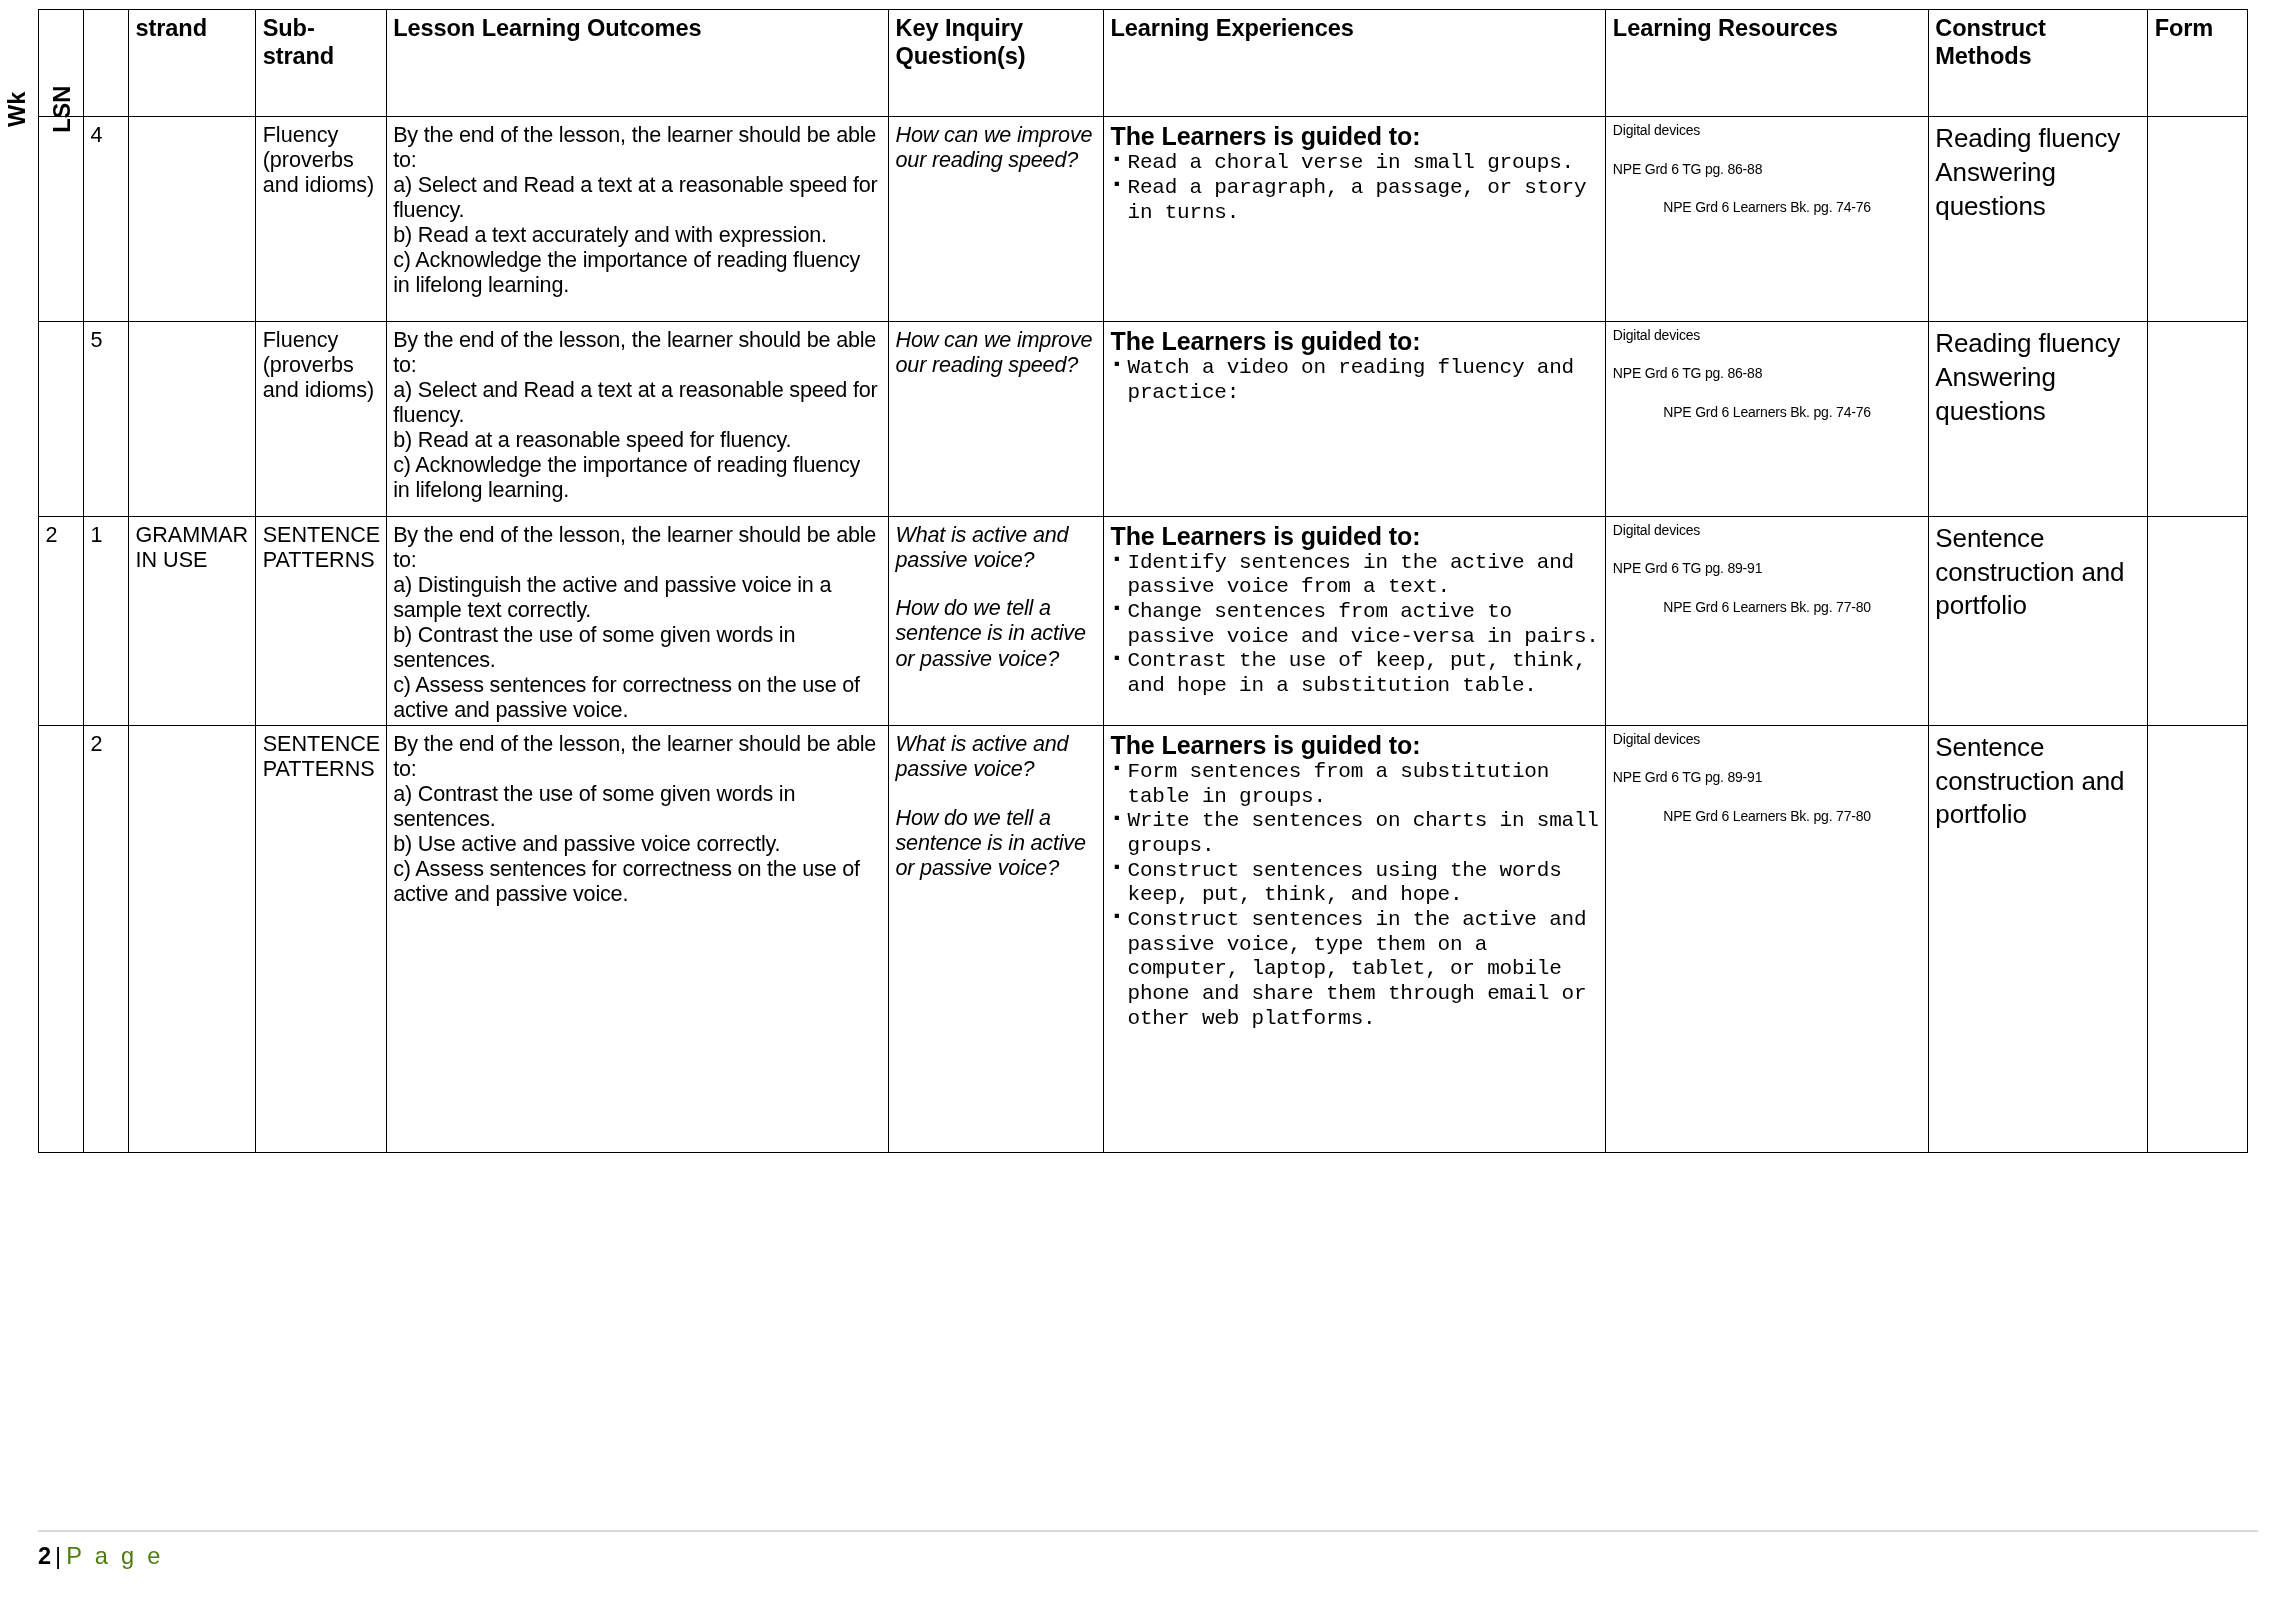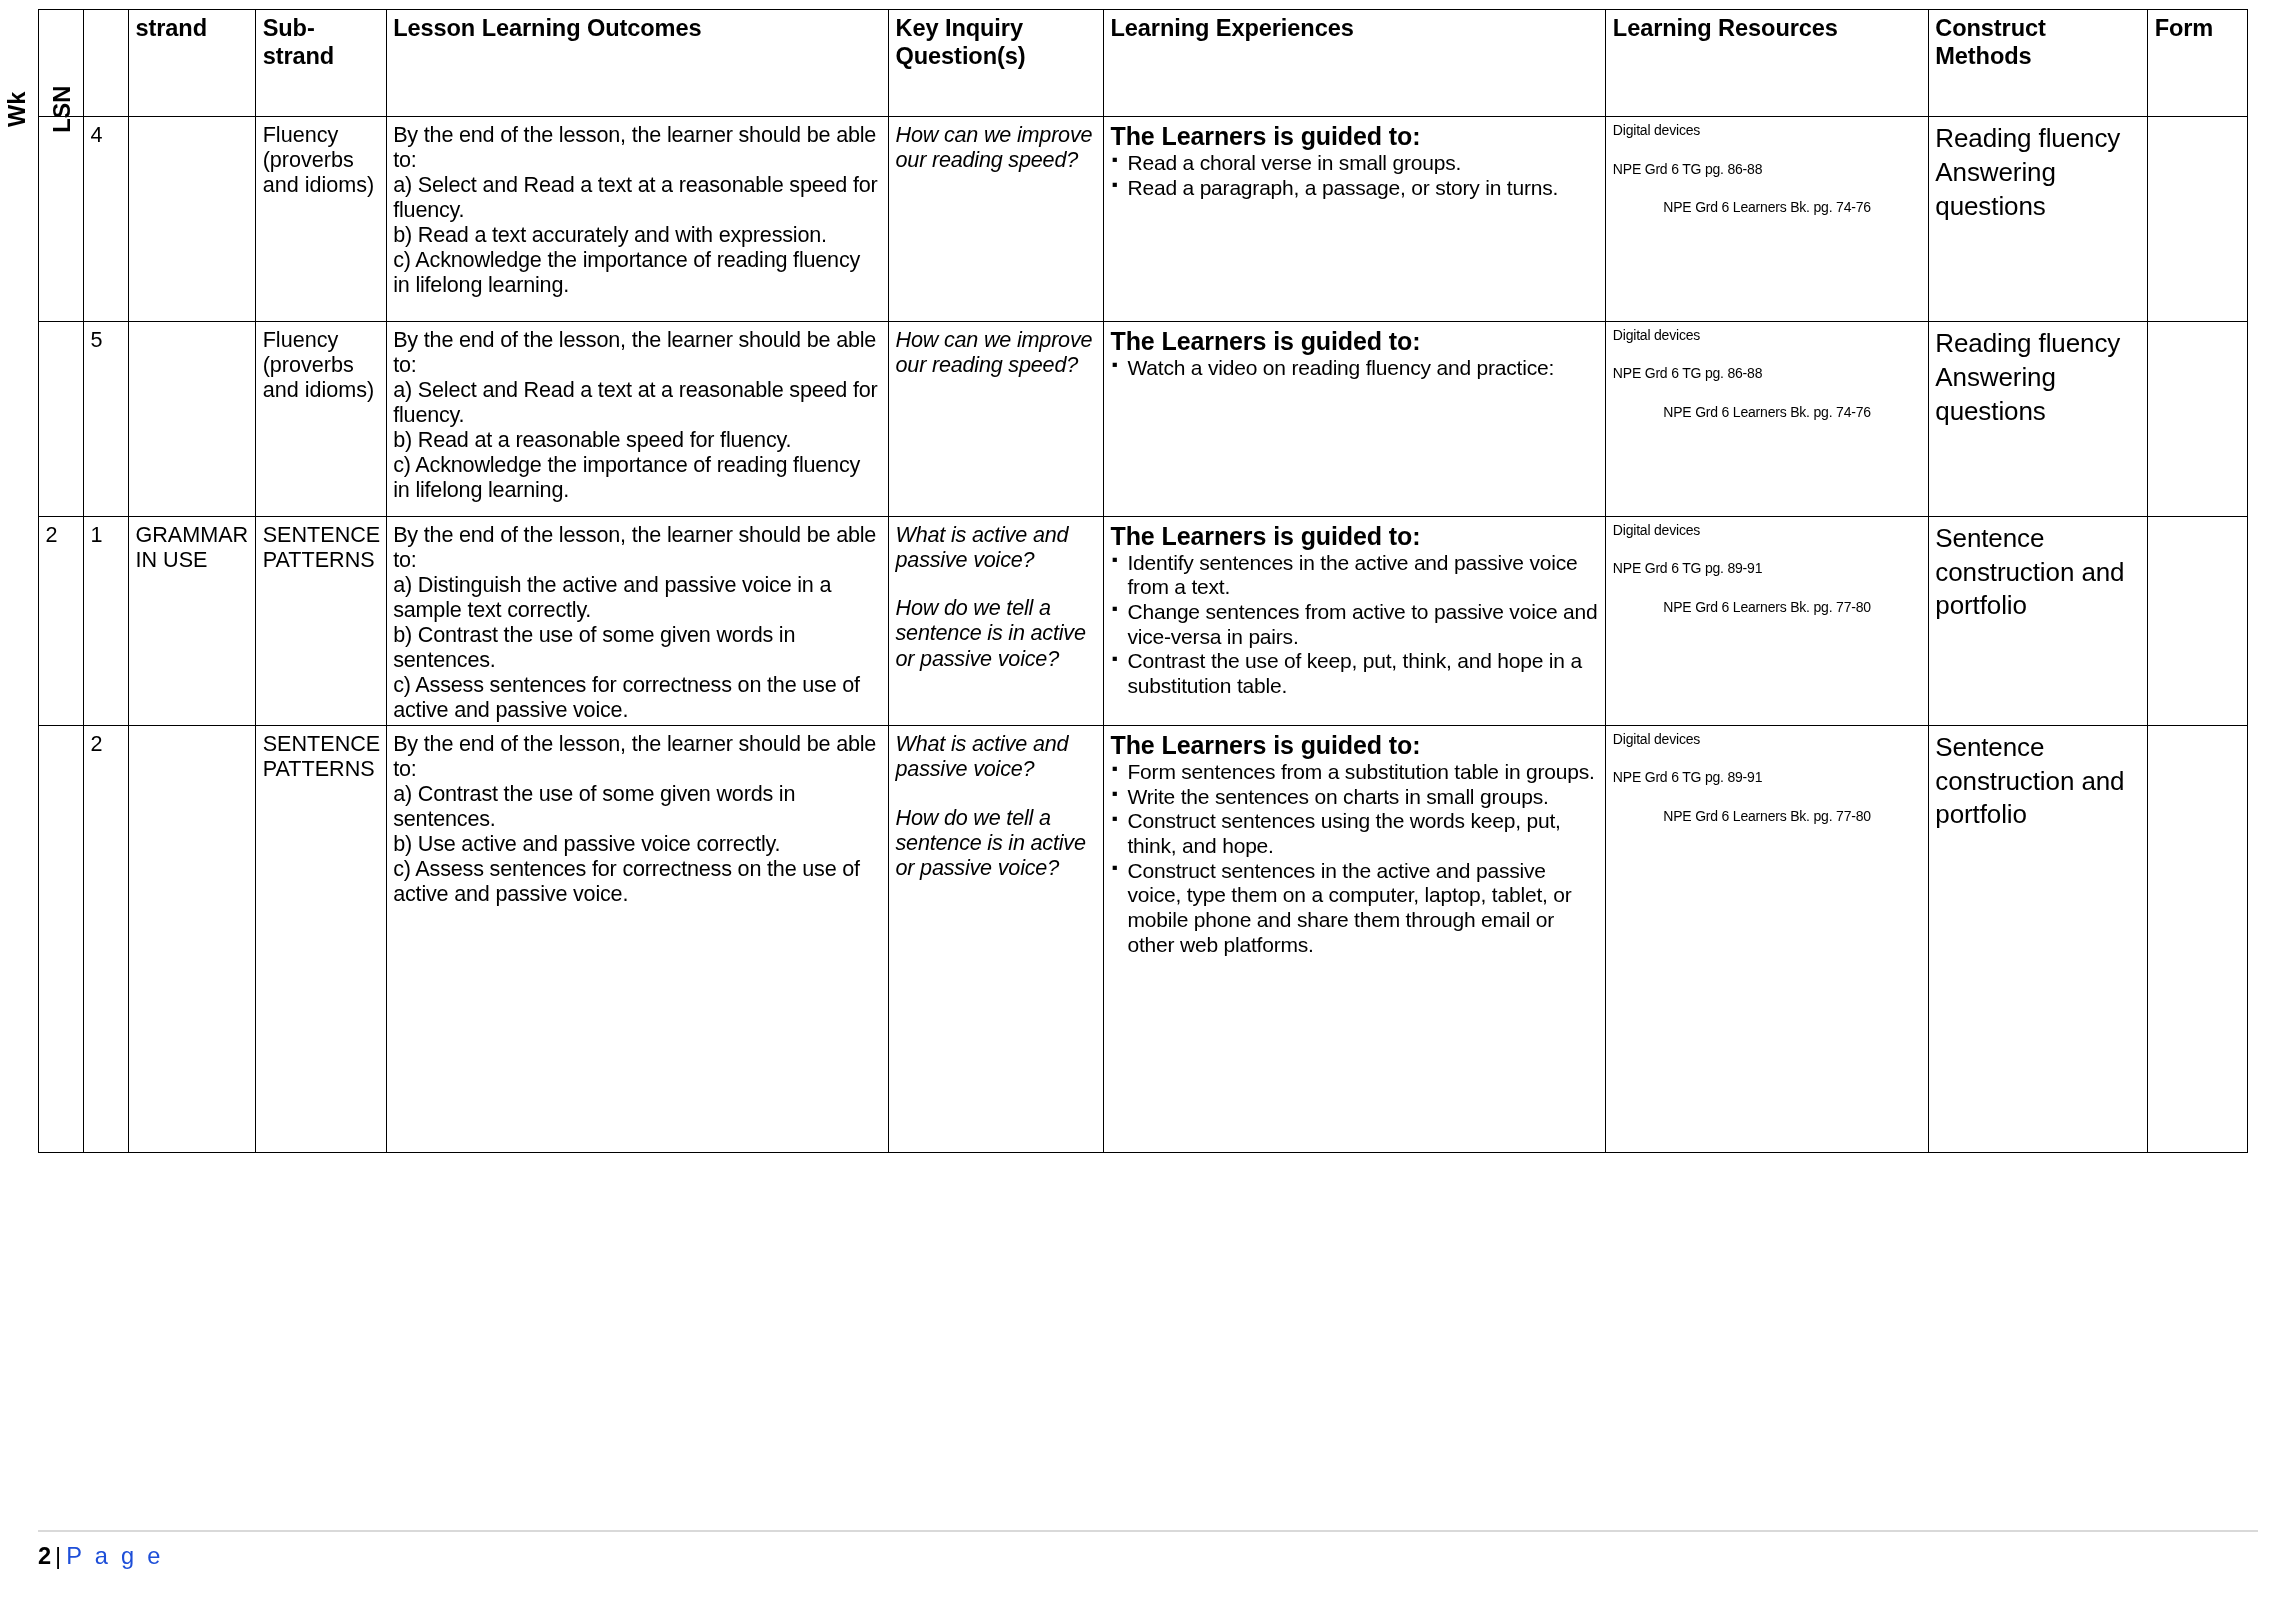--- a/index.html
+++ b/index.html
@@ -113,20 +113,21 @@
   .le-head {
     font-weight: bold;
     font-size: 25px;
     display: block;
     letter-spacing: -0.1px;
   }
   ul.bullets {
     margin: 0;
     padding: 0;
     list-style: none;
+    font-family: Liberation Mono, monospace;
   }
   ul.bullets li {
     position: relative;
     padding-left: 17px;
     font-size: 21px;
     line-height: 1.175;
     letter-spacing: -0.2px;
   }
   ul.bullets li::before {
     content: "\25AA";
@@ -175,21 +176,21 @@
     font-weight: bold;
     color: #000000;
   }
   .footer .sep {
     font-size: 23.6px;
     color: #000000;
     padding: 0 5.2px 0 3.9px;
   }
   .footer .word {
     font-size: 23.6px;
-    color: #1d4ed8;
+    color: #4d7c0f;
     letter-spacing: 3.3px;
   }
 </style>
 </head>
 <body>
 
 <div class="page">
 
   <table class="scheme">
     <colgroup>

